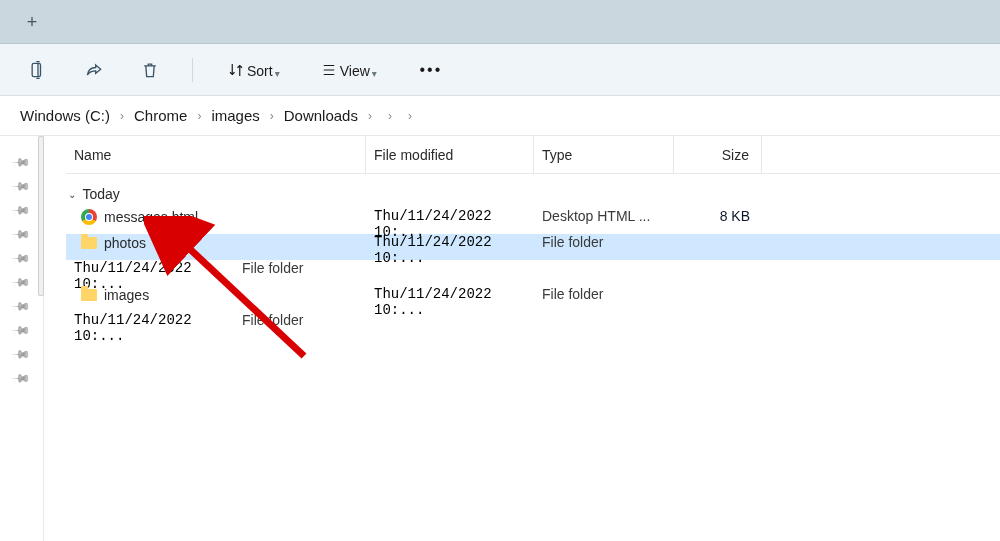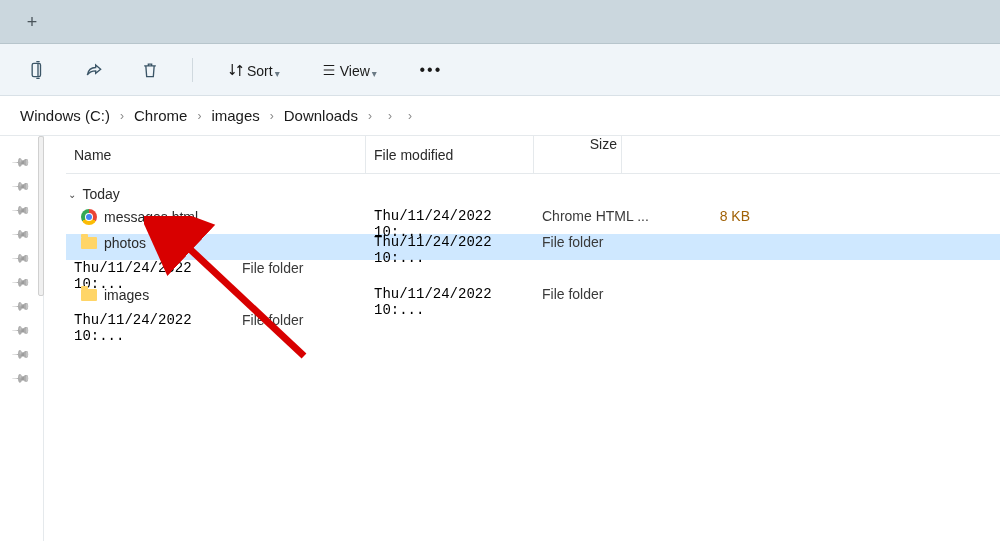--- a/index.html
+++ b/index.html
@@ -29,33 +29,33 @@
   .side .splitter { position: absolute; top: 0; right: -1px; width: 6px; height: 160px; background: #f0f0f0; border: 1px solid #d0d0d0; border-radius: 2px; }
   .pin { color: #6d6d6d; transform: rotate(45deg); font-size: 12px; cursor: pointer; }
   .content { flex: 1; padding: 0 0 0 22px; position: relative; }
 
   
   .cols { display: flex; height: 38px; align-items: center; font-size: 14px; color: #2a2a2a; border-bottom: 1px solid #e5e9ec; }
   .col { padding-left: 8px; }
   .c-name { width: 300px; border-right: 1px solid #e5e9ec; height: 100%; display: flex; align-items: center; }
   .c-date { width: 168px; border-right: 1px solid #e5e9ec; height: 100%; display: flex; align-items: center; }
   .c-type { width: 140px; border-right: 1px solid #e5e9ec; height: 100%; display: flex; align-items: center; }
-  .c-size { width: 88px; height: 100%; display: flex; border-right: 1px solid #e5e9ec; justify-content: flex-end; padding-right: 4px; }
+  .c-size { width: 88px; height: 100%; display: flex; align-items: center; border-right: 1px solid #e5e9ec; justify-content: flex-end; padding-right: 12px; }
 
   
   .group { display: flex; align-items: center; padding: 12px 0 6px 2px; font-size: 14px; color: #2a2a2a; cursor: pointer; }
   .group .gchev { font-size: 10px; color: #4a4a4a; margin-right: 6px; }
 
   
   .row { display: flex; align-items: flex-start; height: 26px; font-size: 14px; color: #2a2a2a; }
   .row.sel { background: #cfe8ff; }
   .r-name { width: 300px; display: flex; align-items: center; gap: 6px; padding-left: 14px; }
   .r-date { width: 168px; color: #000000; padding-left: 8px; font-family: Liberation Mono, monospace; }
   .r-type { width: 140px; color: #3a3a3a; padding-left: 8px; }
-  .r-size { width: 88px; color: #a16207; text-align: right; padding-right: 12px; }
+  .r-size { width: 88px; color: #0f172a; text-align: right; padding-right: 12px; }
   .icon-sq { width: 18px; height: 18px; display: flex; align-items: center; justify-content: center; }
 
   
   .folder { width: 16px; height: 12px; background: #ffd567; border-radius: 1px; position: relative; display: inline-block; }
   .folder::before { content:""; position:absolute; top:-3px; left:0; width:7px; height:3px; background:#ffd567; border-radius:1px 1px 0 0; }
 
   
   .chrome { width: 16px; height: 16px; border-radius: 50%; background: conic-gradient(#ea4335 0 120deg, #fbbc05 120deg 240deg, #34a853 240deg 360deg); position: relative; display: inline-block; }
   .chrome::after { content:""; position:absolute; inset:4px; border-radius:50%; background:#fff; }
   .chrome::before { content:""; position:absolute; inset:5px; border-radius:50%; background:#4285f4; z-index:1; }
@@ -139,38 +139,41 @@
       <div class="pin" style="font-size: 12px; filter: grayscale(1) opacity(0.55);">📌</div>
     </div>
   <div class="content">
     <div class="cols">
       <div class="col c-name">
           <span>Name</span>
         </div>
       <div class="col c-date">
           <span>File modified</span>
         </div>
+      <div class="col c-type">
+          <span>Type</span>
+        </div>
       <div class="col c-size">
           <span>Size</span>
         </div>
     </div>
     <div class="group">
       <span class="gchev">⌄</span>
       <span>Today</span>
     </div>
     <div id="rows">
         <div class="row">
           <div class="r-name">
             <span class="icon-sq">
               <span class="chrome"></span>
             </span>
             <span>messages.html</span>
           </div>
           <div class="r-date">Thu/11/24/2022 10:...</div>
-          <div class="r-type">Chrome HTML ...</div>
+          <div class="r-type">Desktop HTML ...</div>
           <div class="r-size">8 KB</div>
         </div>
         <div class="row sel">
           <div class="r-name">
             <span class="icon-sq">
               <span class="folder"></span>
             </span>
             <span>photos</span>
           </div>
           <div class="r-date">Thu/11/24/2022 10:...</div>

